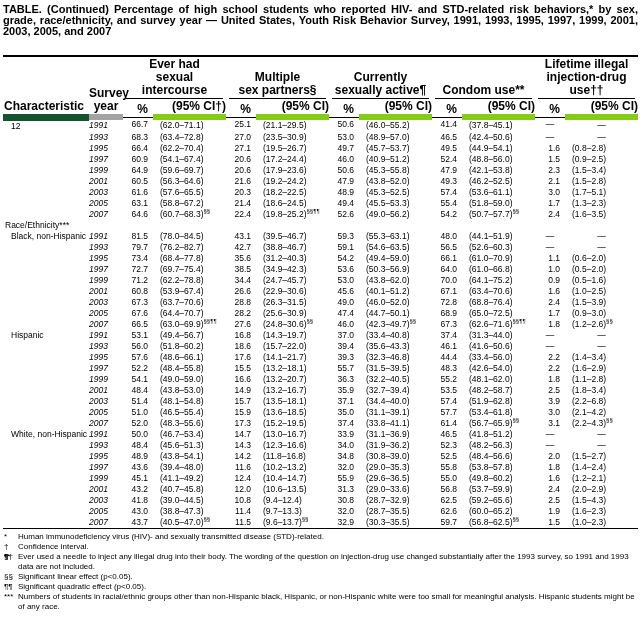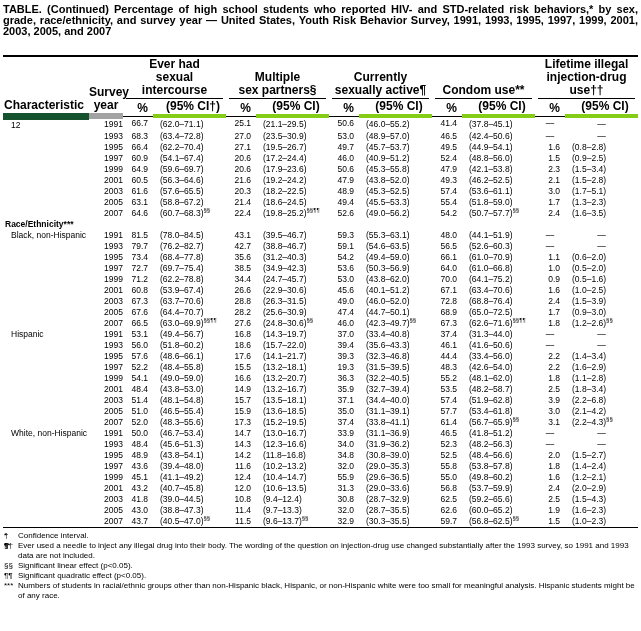--- a/index.html
+++ b/index.html
@@ -10,25 +10,25 @@
   col.c-char{width:86px;}
   col.c-year{width:34px;}
   col.c-pct{width:30px;}
   col.c-ci{width:73px;}
   th{font-size:12px;font-weight:bold;vertical-align:bottom;padding:1px 0 1px 0;line-height:13px;}
   .h-char{text-align:left;padding-left:1px;border-bottom:7px solid #14532d;}
   .h-year{text-align:center;white-space:pre-line;border-bottom:6px solid #a3a3a3;}
   .h-group{text-align:center;white-space:pre-line;position:relative;padding-bottom:2px;}
   .h-group::after{content:"";position:absolute;left:3px;right:3px;bottom:0;border-bottom:1px solid #000;}
   .h-pct{text-align:right;padding-right:5px;border-bottom:1px solid #000;}
-  .h-ci{text-align:center;padding-left:7px;border-bottom:4px solid #84cc16;}
+  .h-ci{text-align:right;padding-left:7px;border-bottom:6px solid #84cc16;}
   tbody td{font-size:8.5px;line-height:11px;padding:0;white-space:nowrap;overflow:hidden;}
   td.label{text-align:left;padding-left:8px;margin-left:8px;}
-  td.heading{font-weight:bold;padding-left:2px;}
-  td.year{text-align:right;}
+  td.heading{font-weight:normal;padding-left:2px;}
+  td.year{text-align:left;font-style:italic;}
   td.pct{text-align:right;padding-right:5px;}
   td.ci{text-align:left;padding-left:7px;}
   td.dash{text-align:center;padding:0;}
   sup{font-size:6px;line-height:0;vertical-align:super;}
   .footnotes{margin-top:3px;font-size:8px;line-height:10px;}
   .fn{position:relative;padding-left:15px;}
   .fm{position:absolute;left:1px;top:0;}
 </style>
 </head>
 <body>
@@ -377,21 +377,21 @@
           <td class="pct">2.2</td>
           <td class="ci">(1.4–3.4)</td>
         </tr>
         <tr>
           <td class="label"></td>
           <td class="year">1997</td>
           <td class="pct">52.2</td>
           <td class="ci">(48.4–55.8)</td>
           <td class="pct">15.5</td>
           <td class="ci">(13.2–18.1)</td>
-          <td class="pct">19.3</td>
+          <td class="pct">55.7</td>
           <td class="ci">(31.5–39.5)</td>
           <td class="pct">48.3</td>
           <td class="ci">(42.6–54.0)</td>
           <td class="pct">2.2</td>
           <td class="ci">(1.6–2.9)</td>
         </tr>
         <tr>
           <td class="label"></td>
           <td class="year">1999</td>
           <td class="pct">54.1</td>
@@ -584,21 +584,21 @@
           <td class="ci">(30.3–35.5)</td>
           <td class="pct">59.7</td>
           <td class="ci">(56.8–62.5)<sup>§§</sup></td>
           <td class="pct">1.5</td>
           <td class="ci">(1.0–2.3)</td>
         </tr>
       </tbody>
   </table>
 
   <div class="footnotes">
-      <div class="fn"><span class="fm">*</span></div>
+      <div class="fn"><span class="fm">*</span><span>Human immunodeficiency virus (HIV)- and sexually transmitted disease (STD)-related.</span></div>
       <div class="fn"><span class="fm">†</span><span>Confidence interval.</span></div>
       <div class="fn"><span class="fm">§</span></div>
       <div class="fn"><span class="fm">¶</span></div>
       <div class="fn"><span class="fm">**</span></div>
       <div class="fn"><span class="fm">††</span><span>Ever used a needle to inject any illegal drug into their body. The wording of the question on injection-drug use changed substantially after the 1993 survey, so 1991 and 1993 data are not included.</span></div>
       <div class="fn"><span class="fm">§§</span><span>Significant linear effect (p&lt;0.05).</span></div>
       <div class="fn"><span class="fm">¶¶</span><span>Significant quadratic effect (p&lt;0.05).</span></div>
       <div class="fn"><span class="fm">***</span><span>Numbers of students in racial/ethnic groups other than non-Hispanic black, Hispanic, or non-Hispanic white were too small for meaningful analysis. Hispanic students might be of any race.</span></div>
     </div>
 </div>

